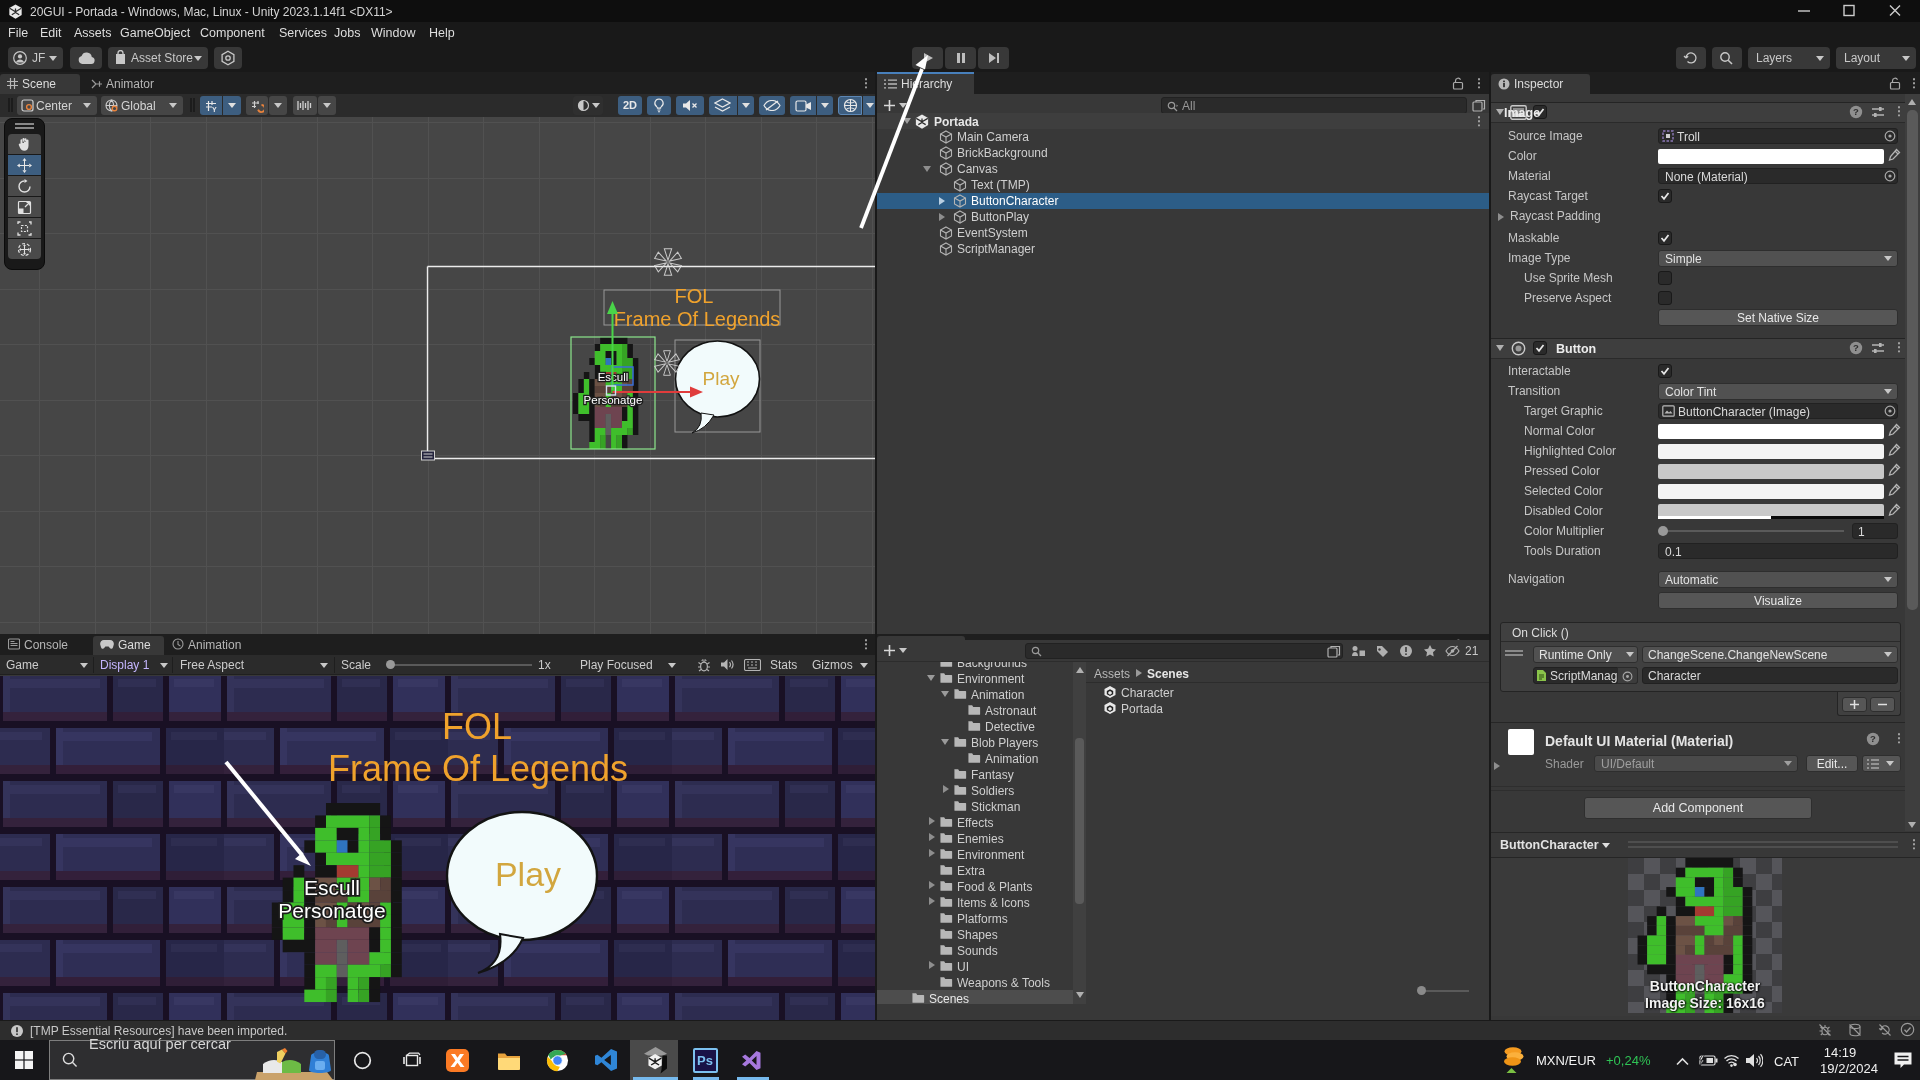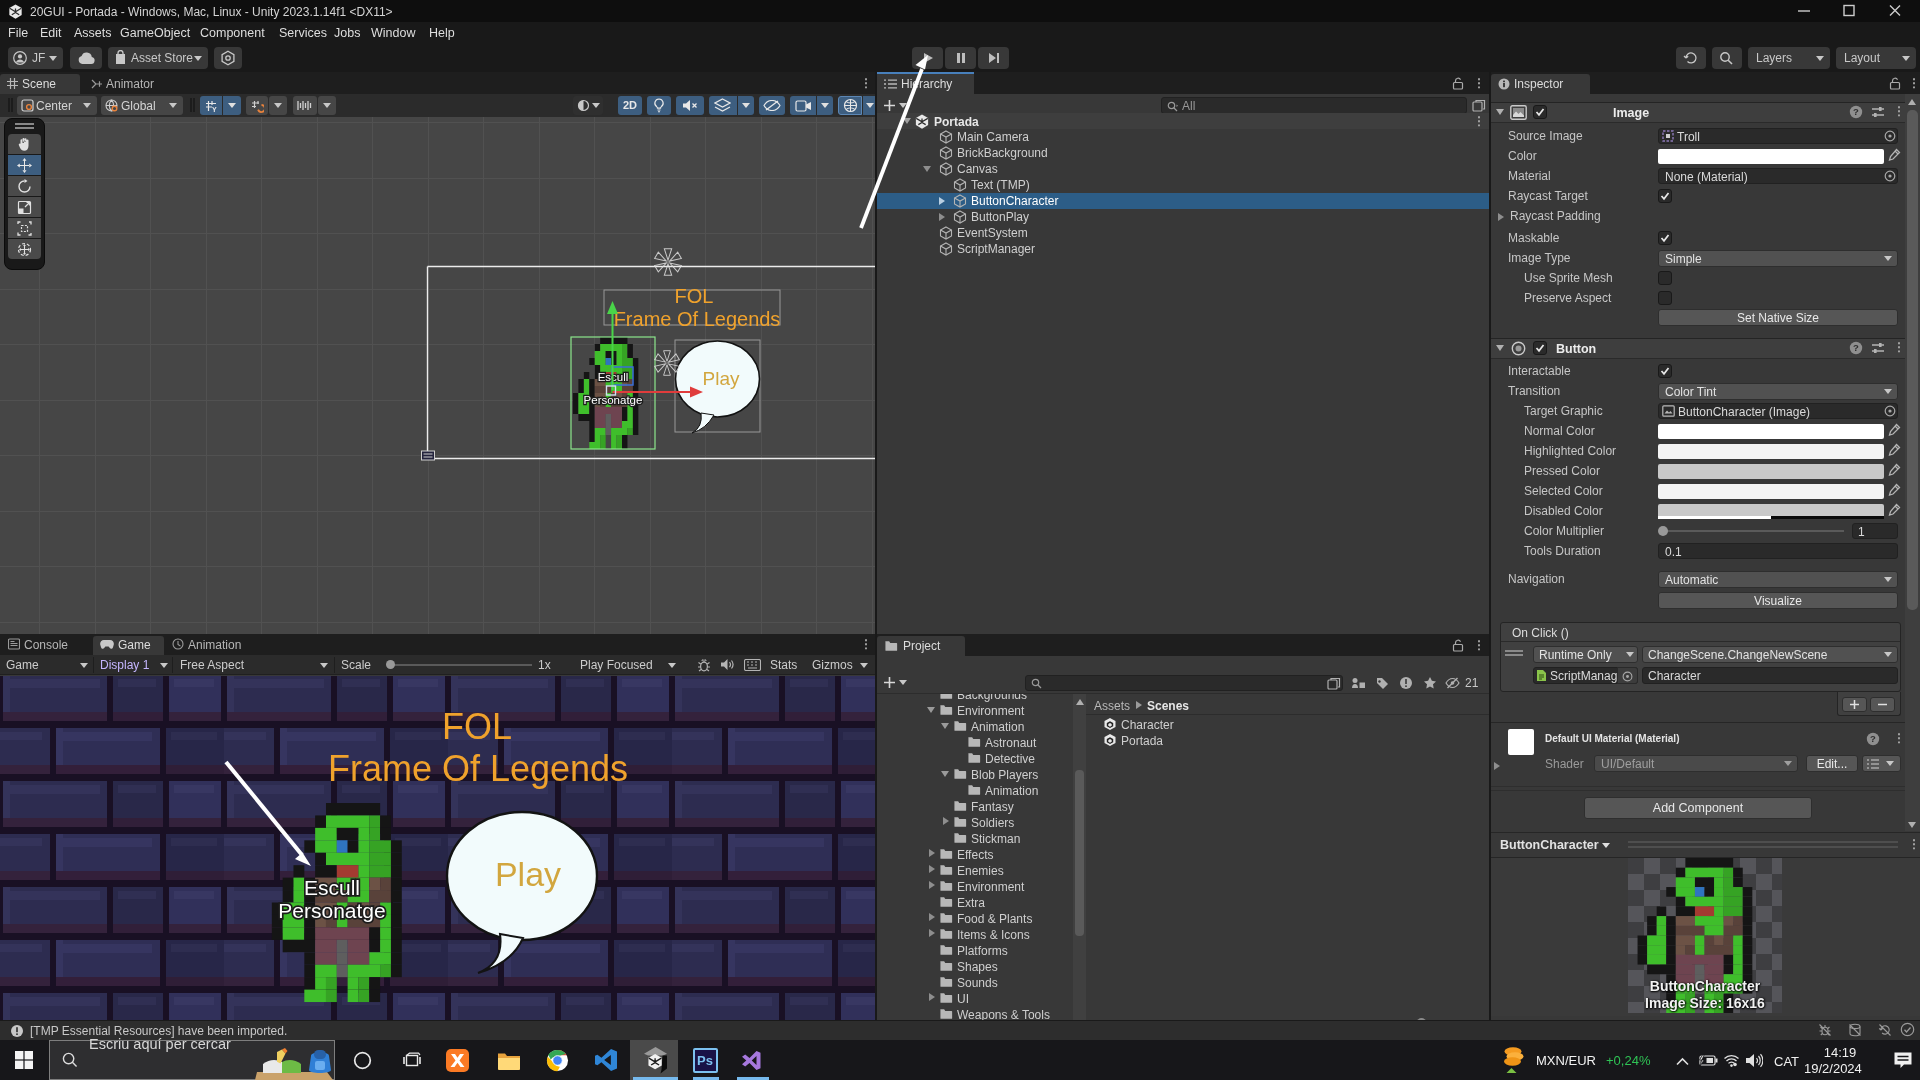--- a/index.html
+++ b/index.html
@@ -571,21 +571,21 @@
 <div class="tab-active" style="left:877px;top:636px;width:88px"></div>
 <svg class="abs" style="left:884px;top:639px" width="14" height="13" viewBox="0 0 14 14">
     <use href="#foldericon"></use>
   </svg>
 <div class="tx" style="left:903px;top:639px;color:#dcdcdc">Project</div>
 <svg class="abs" style="left:1452px;top:639px" width="12" height="13" viewBox="0 0 12 13">
     <rect x="1.5" y="5.5" width="9" height="6.5" rx="1" fill="none" stroke="#aaaaaa" stroke-width="1.2"></rect>
     <path d="M3.5 5.5V3.8a2.6 2.6 0 0 1 5-1" fill="none" stroke="#aaaaaa" stroke-width="1.2"></path>
   </svg>
 <div class="dots" style="left:1473px;top:638px">⋮</div>
-<div class="abs" id="projbody" style="left:877px;top:672px;width:613px;height:364px;background:#a21caf;overflow:hidden">
+<div class="abs" id="projbody" style="left:877px;top:640px;width:613px;height:364px;background:#a21caf;overflow:hidden">
 
   <div class="abs" style="left:0;top:0;width:613px;height:22px;background:#383838;border-bottom:1px solid #2c2c2c"></div>
   <svg class="abs" style="left:6px;top:4px" width="13" height="13" viewBox="0 0 13 13">
       <path d="M6.5 1v11M1 6.5h11" stroke="#d8d8d8" stroke-width="1.6"></path>
     </svg>
   <div class="acaret" style="left:22px;top:8px"></div>
   <div class="abs field" style="left:148px;top:3px;width:318px;height:16px"></div>
   <svg class="abs" style="left:154px;top:6px" width="11" height="11" viewBox="0 0 11 11">
       <circle cx="4.5" cy="4.5" r="3.2" fill="none" stroke="#999" stroke-width="1.2"></circle>
       <path d="M7 7l3 3" stroke="#999" stroke-width="1.2"></path>
@@ -766,21 +766,21 @@
 <div class="foldd" style="left:1496px;top:109px;border-top-color:#b0b0b0"></div>
 <svg class="abs" style="left:1510px;top:105px" width="17" height="15" viewBox="0 0 17 15">
     <rect x="0.8" y="0.8" width="15.4" height="13.4" rx="1.5" fill="none" stroke="#c9c9c9" stroke-width="1.4"></rect>
     <rect x="3" y="3" width="11" height="9" fill="#8a8a8a"></rect>
     <path d="M3 10l3-3.5 2.5 2.5 2-2 3.5 3.5v1.5H3z" fill="#d8d8d8"></path>
   </svg>
 <div class="abs chk" style="left:1533px;top:105px"></div>
 <svg class="abs" style="left:1535px;top:107px" width="10" height="10" viewBox="0 0 10 10">
     <path d="M1.5 5l2.5 2.8L8.5 2" fill="none" stroke="#e8e8e8" stroke-width="1.7"></path>
   </svg>
-<div class="tx" style="left:1613px;top:106px;color:#ececec;font-weight:bold;font-size:12.5px">Image</div>
+<div class="tx" style="left:1504px;top:106px;color:#ececec;font-weight:bold;font-size:12.5px">Image</div>
 <svg class="abs" style="left:1849px;top:105px" width="14" height="14" viewBox="0 0 14 14">
     <circle cx="7" cy="7" r="6.2" fill="#8f8f8f"></circle>
     <text x="7" y="10.4" font-size="9.5" text-anchor="middle" fill="#2e2e2e" font-weight="bold" font-family="Liberation Sans">?</text>
   </svg>
 <svg class="abs" style="left:1871px;top:106px" width="14" height="12" viewBox="0 0 14 12">
     <path d="M1 3h12M1 9h12" stroke="#b4b4b4" stroke-width="1.3"></path>
     <rect x="8" y="1" width="2.6" height="4" fill="#b4b4b4"></rect>
     <rect x="3" y="7" width="2.6" height="4" fill="#b4b4b4"></rect>
   </svg>
 <div class="dots" style="left:1893px;top:104px">⋮</div>
@@ -946,21 +946,21 @@
 <svg class="abs" style="left:1849px;top:699px" width="11" height="11" viewBox="0 0 11 11">
     <path d="M5.5 1v9M1 5.5h9" stroke="#e0e0e0" stroke-width="1.5"></path>
   </svg>
 <div class="abs ubtn" style="left:1870px;top:697px;width:25px;height:15px"></div>
 <svg class="abs" style="left:1877px;top:699px" width="11" height="11" viewBox="0 0 11 11">
     <path d="M1 5.5h9" stroke="#e0e0e0" stroke-width="1.5"></path>
   </svg>
 
 <div class="abs" style="left:1490px;top:722px;width:415px;height:1px;background:#262626"></div>
 <div class="abs" style="left:1508px;top:729px;width:26px;height:26px;background:#ffffff;border-radius:2px"></div>
-<div class="tx" style="left:1545px;top:733px;color:#e4e4e4;font-weight:bold;font-size:10px">Default UI Material (Material)</div>
+<div class="tx" style="left:1545px;top:733px;color:#e4e4e4;font-weight:bold;font-size:14px">Default UI Material (Material)</div>
 <svg class="abs" style="left:1866px;top:732px" width="14" height="14" viewBox="0 0 14 14">
     <circle cx="7" cy="7" r="6.2" fill="#8f8f8f"></circle>
     <text x="7" y="10.4" font-size="9.5" text-anchor="middle" fill="#2e2e2e" font-weight="bold" font-family="Liberation Sans">?</text>
   </svg>
 <div class="dots" style="left:1893px;top:731px">⋮</div>
 <div class="fold" style="left:1494px;top:762px"></div>
 <div class="tx" style="left:1545px;top:757px;color:#9a9a9a">Shader</div>
 <div class="abs drop" style="left:1594px;top:755px;width:204px;height:17px;background:#4a4a4a"></div>
 <div class="tx" style="left:1601px;top:757px;color:#9f9f9f">UI/Default</div>
 <div class="acaret" style="left:1784px;top:761px;border-top-color:#9f9f9f"></div>
@@ -1108,21 +1108,21 @@
     <path d="M1.5 4.5a10 10 0 0 1 14 0M3.5 7a7 7 0 0 1 10 0M5.5 9.4a4 4 0 0 1 6 0" fill="none" stroke="#e0e0e0" stroke-width="1.3"></path>
     <circle cx="8.5" cy="11.6" r="1.3" fill="#e0e0e0"></circle>
     <circle cx="12" cy="10.5" r="1.8" fill="#e0e0e0"></circle>
   </svg>
 <svg class="abs" style="left:1745px;top:1053px;z-index:6" width="18" height="15" viewBox="0 0 18 15">
     <path d="M1 5h3.5L9 1v13L4.5 10H1z" fill="#e0e0e0"></path>
     <path d="M11.5 5a4 4 0 0 1 0 5M13.5 3a6.8 6.8 0 0 1 0 9M15.5 1.2a9.5 9.5 0 0 1 0 12.6" fill="none" stroke="#e0e0e0" stroke-width="1.2"></path>
   </svg>
 <div class="tx" style="left:1774px;top:1054px;color:#f0f0f0;font-size:13px;z-index:6">CAT</div>
 <div class="tx" style="left:1795px;top:1045px;width:90px;text-align:center;color:#f0f0f0;font-size:13px;z-index:6">14:19</div>
-<div class="tx" style="left:1804px;top:1061px;width:90px;color:#f0f0f0;font-size:13px;z-index:6">19/2/2024</div>
+<div class="tx" style="left:1804px;top:1061px;width:90px;text-align:center;color:#f0f0f0;font-size:13px;z-index:6">19/2/2024</div>
 <svg class="abs" style="left:1893px;top:1051px;z-index:6" width="20" height="19" viewBox="0 0 20 19">
     <path d="M1.5 1.5h17v12h-7.5l-3.5 3.5V13.5h-6z" fill="#f0f0f0"></path>
     <path d="M4.5 5.5h11M4.5 9h11" stroke="#17171a" stroke-width="1.5"></path>
   </svg>
 
 <svg class="abs" style="left:0;top:0;z-index:20;pointer-events:none" width="1920" height="1080" viewBox="0 0 1920 1080">
 <path d="M861 228L922 69" stroke="#ffffff" stroke-width="3.8"></path>
 <path d="M928 55l-12.5 10 9.5 4.5z" fill="#ffffff"></path>
 </svg>
 

